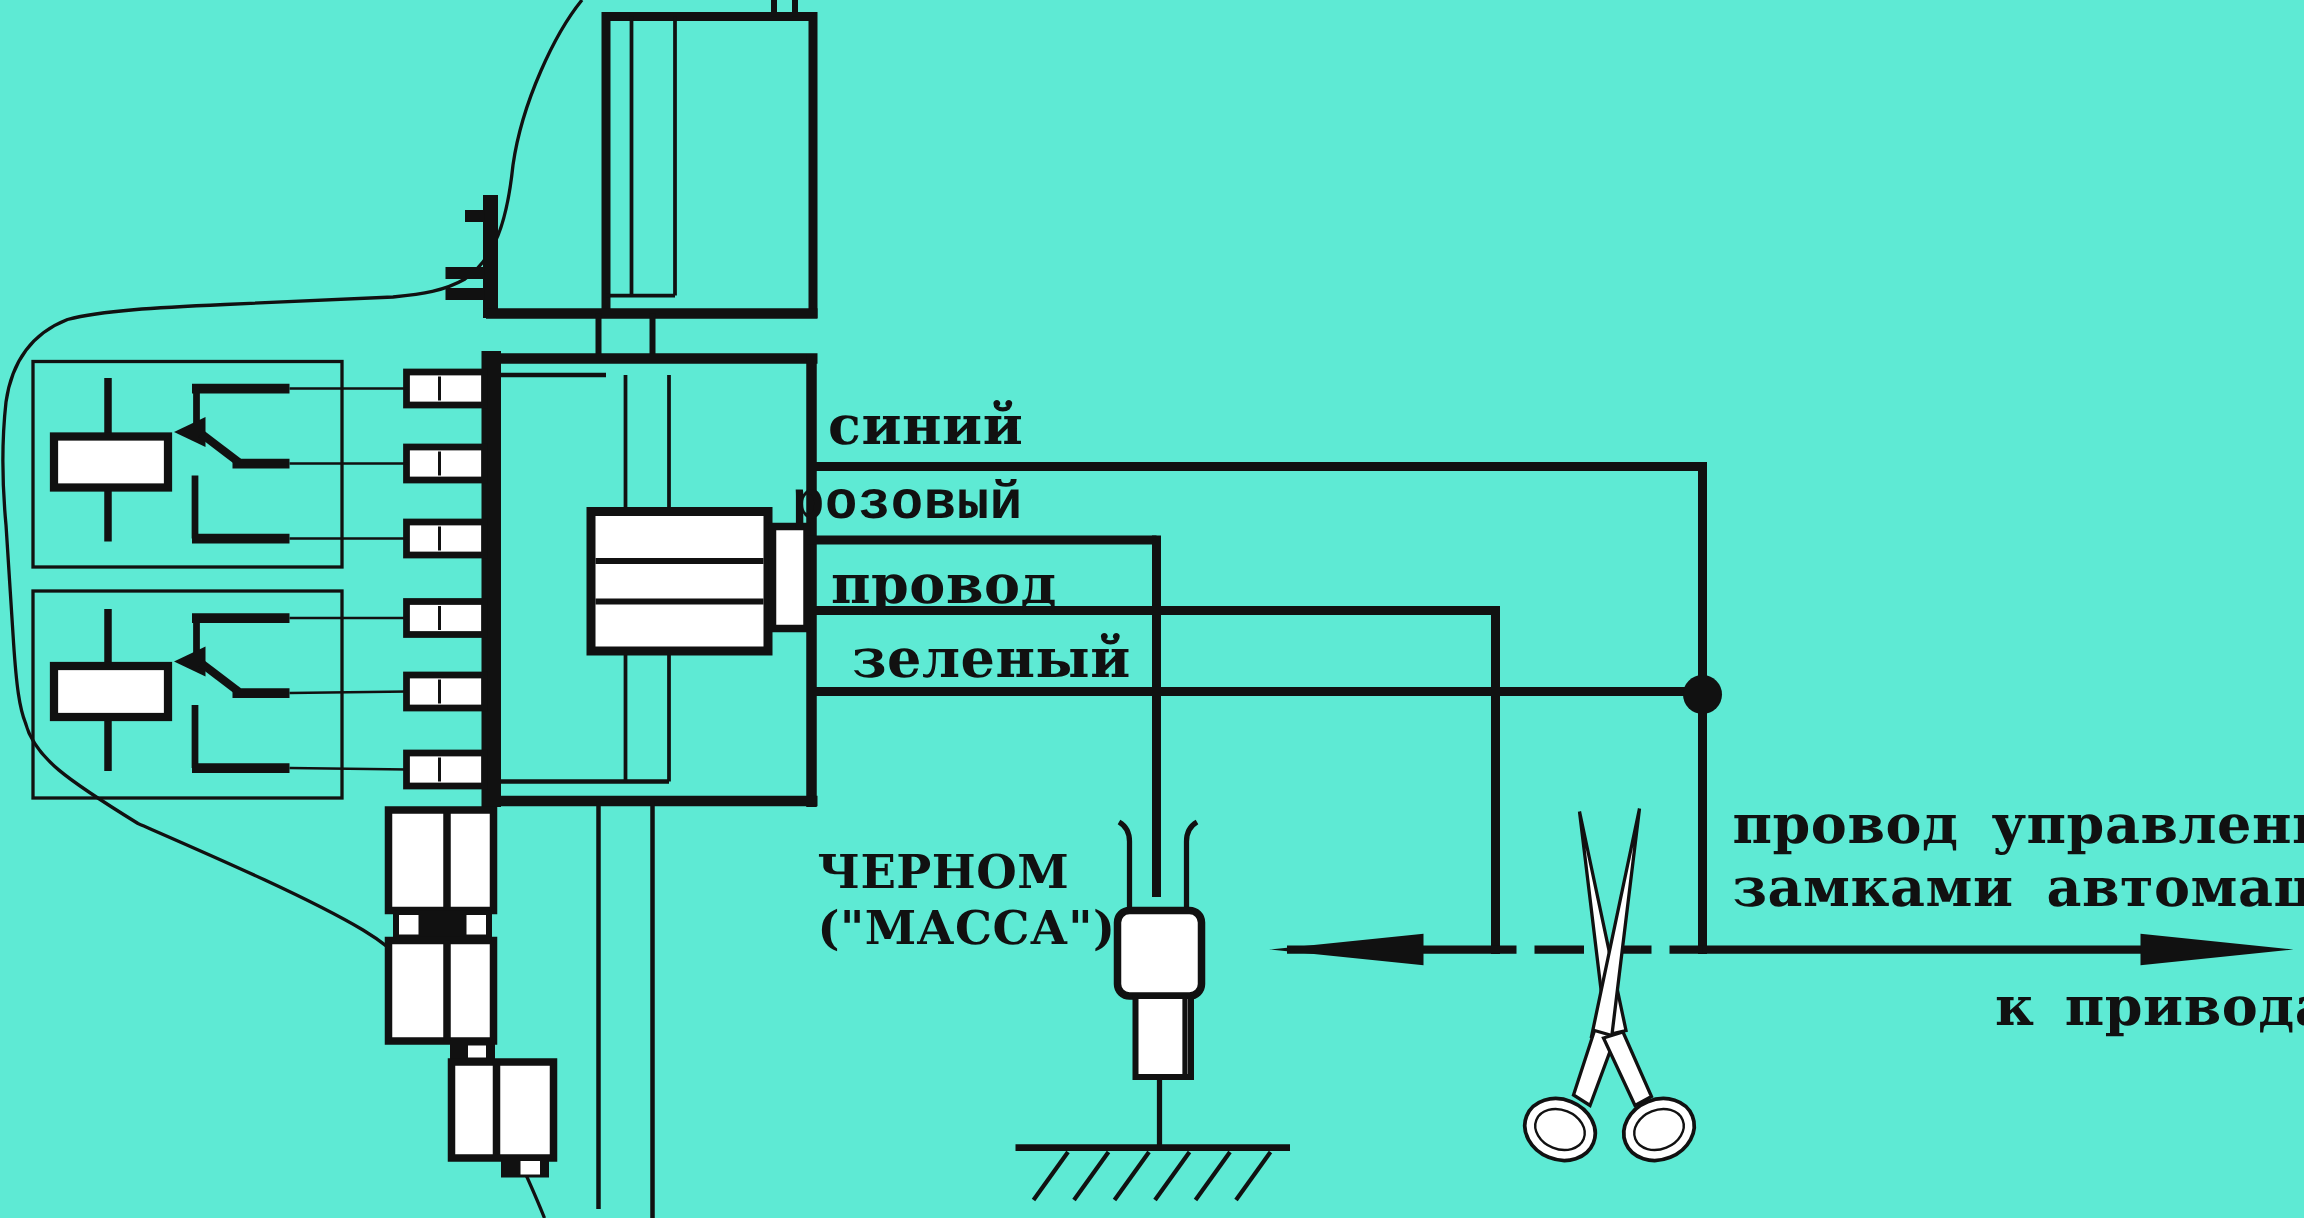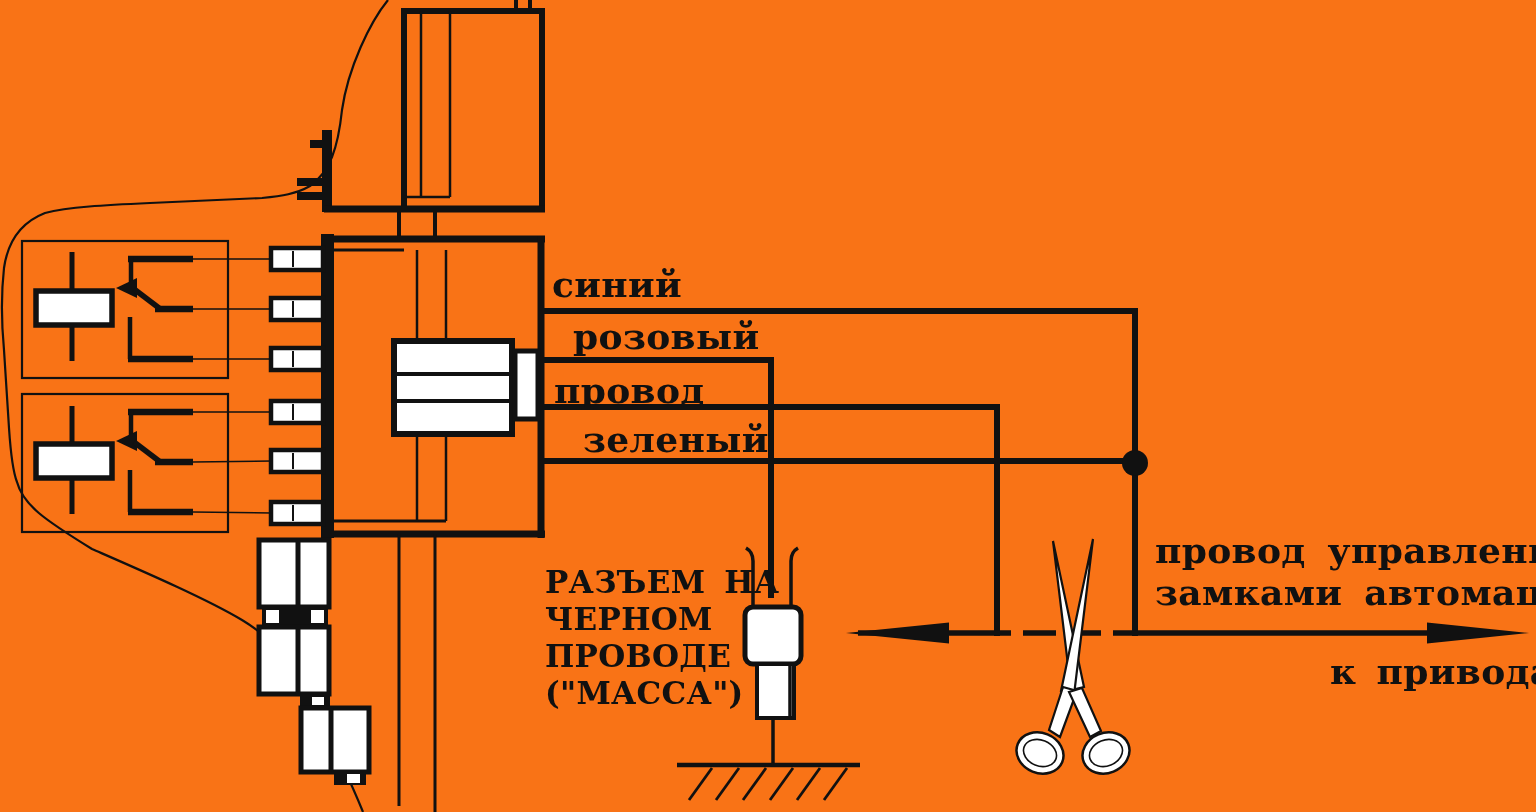--- a/index.html
+++ b/index.html
@@ -1,20 +1,20 @@
 <!DOCTYPE html>
 <html><head>
 <meta charset="utf-8">
 <style>
   html,body{margin:0;padding:0;background:#e8e8e8;}
   .stage{
     position:relative;
     width:1536px;height:812px;
     margin:0 auto;
-    background:#f97316;
+    background:#5eead4;
     overflow:hidden;
     font-family:"DejaVu Serif","Liberation Serif",serif;
   }
   svg{position:absolute;left:0;top:0;}
   .lbl{
     position:absolute;
     color:#111111;
     font-weight:700;
     white-space:nowrap;
     letter-spacing:0.01em;
@@ -205,28 +205,26 @@
         <ellipse cx="1040" cy="753" rx="17" ry="13" stroke-width="1.6"></ellipse>
       </g>
       <g transform="rotate(-22 1106 753)">
         <ellipse cx="1106" cy="753" rx="24" ry="20" stroke-width="2.5"></ellipse>
         <ellipse cx="1106" cy="753" rx="17" ry="13" stroke-width="1.6"></ellipse>
       </g>
     </g>
   </svg>
 
   <div class="lbl wire-lbl" style="left:552px;top:266px;">синий</div>
-  <div class="lbl wire-lbl" style="left:573px;top:318px;">розовый</div>
+  <div class="lbl wire-lbl" style="left:528px;top:318px;font-family:Liberation Mono, monospace;">розовый</div>
   <div class="lbl wire-lbl" style="left:554px;top:372px;">провод</div>
-  <div class="lbl wire-lbl" style="left:583px;top:421px;">зеленый</div>
+  <div class="lbl wire-lbl" style="left:568px;top:421px;">зеленый</div>
 
   <div class="lbl note-lbl" style="left:545px;top:564px;">
-    <div>РАЗЪЕМ НА</div>
     <div>ЧЕРНОМ</div>
-    <div>ПРОВОДЕ</div>
     <div>("МАССА")</div>
   </div>
 
   <div class="lbl ctrl-lbl" style="left:1155px;top:529px;">
     <div>провод управления</div>
     <div>замками автомашины</div>
   </div>
 
   <div class="lbl tosw-lbl" style="left:843px;top:647px;">
   </div>

